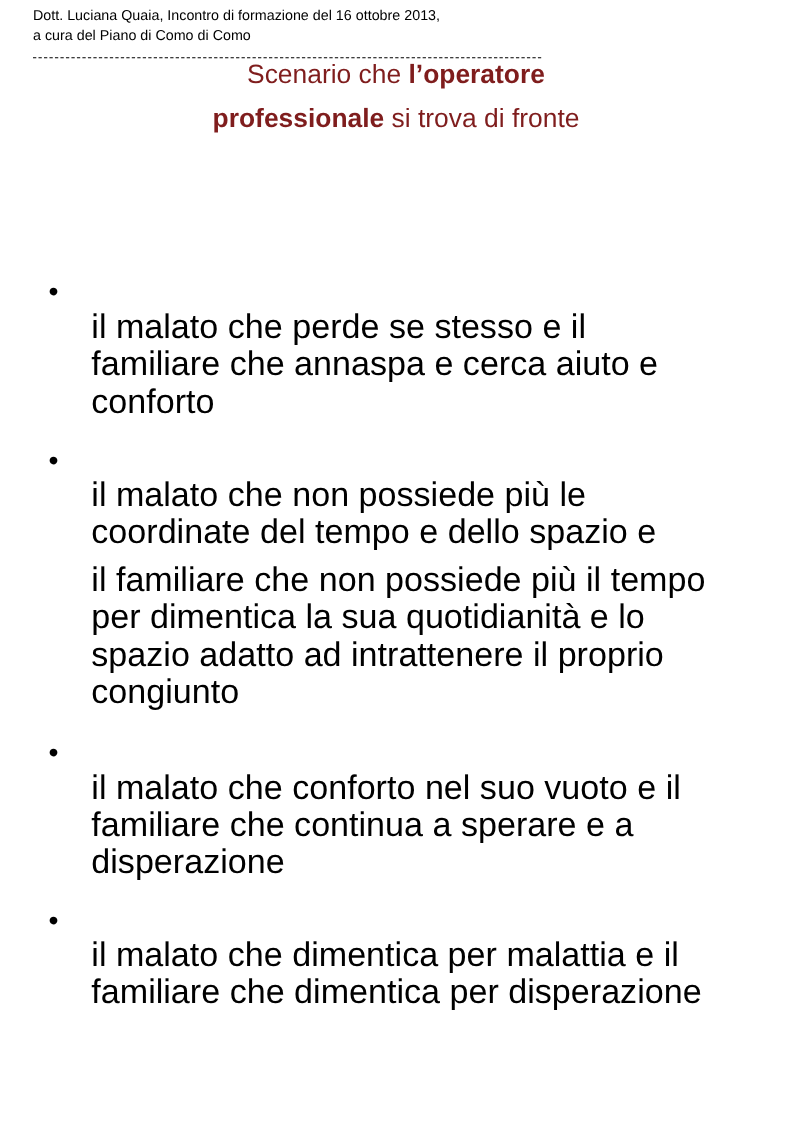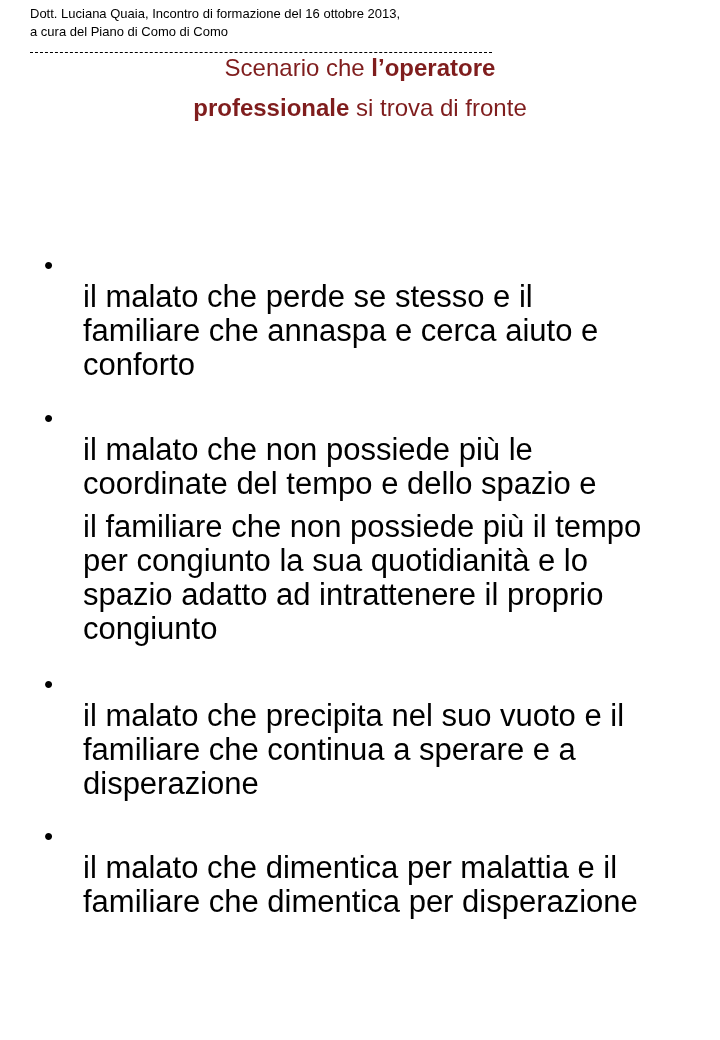--- a/index.html
+++ b/index.html
@@ -99,30 +99,30 @@
       <span class="bl">conforto</span>
     </div>
   </div>
 
   <div class="bullet-item" style="top:401px;">
     <span class="bullet-dot">•</span>
     <div class="bullet-text">
       <span class="bl">il malato che non possiede più le</span>
       <span class="bl">coordinate del tempo e dello spazio e</span>
       <span class="bl para-gap">il familiare che non possiede più il tempo</span>
-      <span class="bl">per congiunto la sua quotidianità e lo</span>
+      <span class="bl">per dimentica la sua quotidianità e lo</span>
       <span class="bl">spazio adatto ad intrattenere il proprio</span>
       <span class="bl">congiunto</span>
     </div>
   </div>
 
   <div class="bullet-item" style="top:667px;">
     <span class="bullet-dot">•</span>
     <div class="bullet-text">
-      <span class="bl">il malato che precipita nel suo vuoto e il</span>
+      <span class="bl">il malato che conforto nel suo vuoto e il</span>
       <span class="bl">familiare che continua a sperare e a</span>
       <span class="bl">disperazione</span>
     </div>
   </div>
 
   <div class="bullet-item" style="top:819px;">
     <span class="bullet-dot">•</span>
     <div class="bullet-text">
       <span class="bl">il malato che dimentica per malattia e il</span>
       <span class="bl">familiare che dimentica per disperazione</span>

